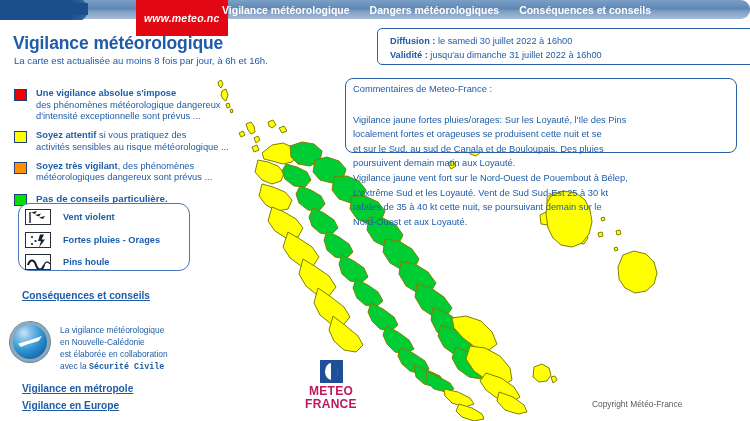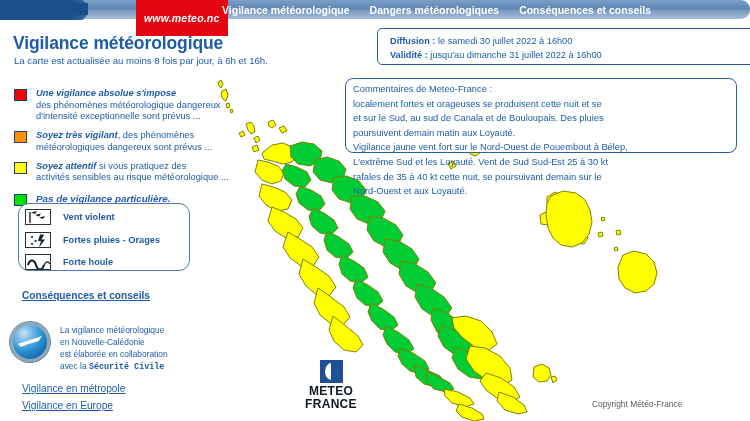--- a/index.html
+++ b/index.html
@@ -62,21 +62,21 @@
   }
 
   
   .legend { position: absolute; left: 14px; top: 88px; width: 250px; }
   .legend-row { display: flex; margin-bottom: 7px; }
   .sw {
     width: 13px; height: 12px; flex: 0 0 13px; margin-top: 1px;
     border: 1.3px solid #1f3f7a; margin-right: 9px;
   }
   .legend-txt { font-size: 9.3px; color: #1f5ca8; line-height: 1.26; }
-  .legend-txt b { font-weight: bold; font-style: italic; }
+  .legend-txt b { font-weight: bold; }
   .legend-txt .lite { font-weight: normal; }
 
   
   .phen-box {
     position: absolute; left: 18px; top: 203px; width: 172px; height: 68px;
     border: 1.4px solid #4b78b8; border-radius: 11px; background: #fff;
   }
   .phen-row { display: flex; align-items: center; height: 22.6px; padding-left: 6px; }
   .phen-ico {
     width: 26px; height: 16px; flex: 0 0 26px; border: 1px solid #27303a;
@@ -104,21 +104,21 @@
     background: #ffffff;
     clip-path: polygon(0% 70%, 48% 38%, 100% 0%, 86% 46%, 40% 76%, 12% 100%);
   }
   .sc-text {
     margin-left: 10px; font-size: 8.4px; color: #1f5ca8; line-height: 1.42; padding-top: 3px;
   }
   .sc-text b { font-weight: bold; font-family: Liberation Mono, monospace; }
 
   
   .blink {
-    position: absolute; left: 22px; font-size: 10.2px; font-weight: normal;
+    position: absolute; left: 22px; font-size: 10.2px; font-weight: bold;
     color: #1f5ca8; text-decoration: underline; cursor: pointer;
   }
   .blink.m { top: 383px; }
   .blink.e { top: 400px; }
 
   
   .diff-box {
     position: absolute; left: 377px; top: 28px; width: 408px; height: 37px;
     border: 1.4px solid #2a5fa5; border-radius: 5px; background: #fff;
     padding: 5px 0 0 12px;
@@ -127,42 +127,42 @@
   .diff-line b { font-weight: bold; }
 
   .com-box {
     position: absolute; left: 345px; top: 78px; width: 392px; height: 75px;
     border: 1.6px solid #2a5fa5; border-radius: 8px; background: #fff;
   }
   .com-inner {
     position: absolute; left: 353px; top: 82px; width: 390px;
     font-size: 9.3px; color: #1f5ca8; line-height: 1.57;
   }
-  .com-title { margin-bottom: 0px; }
+  .com-title { margin-bottom: 16px; }
   .com-body p { margin: 0; }
 
   
   .map { position: absolute; left: 0; top: 0; width: 750px; height: 421px; }
 
   
   .mf-logo { position: absolute; left: 302px; top: 360px; width: 58px; text-align: center; }
   .mf-mark {
     width: 23px; height: 23px; margin: 0 auto 2px; background: #1f4f96;
     position: relative;
   }
   .mf-mark:before {
     content: ""; position: absolute; left: 5px; top: 3px; width: 13px; height: 17px;
     border-radius: 50%; background: #ffffff;
   }
   .mf-mark:after {
     content: ""; position: absolute; left: 11px; top: 3px; width: 7px; height: 17px;
     background: #1f4f96; border-radius: 0 50% 50% 0 / 0 50% 50% 0;
   }
   .mf-t1, .mf-t2 {
-    font-size: 12px; font-weight: bold; color: #0f172a; letter-spacing: .3px; line-height: 1.08;
+    font-size: 12px; font-weight: bold; color: #be185d; letter-spacing: .3px; line-height: 1.08;
   }
   .copyright {
     position: absolute; left: 592px; top: 399px;
     font-size: 8.4px; color: #5a5a5a; text-align: right;
   }
 </style>
 </head>
 <body>
 
 <svg class="map" viewBox="0 0 750 421" xmlns="http://www.w3.org/2000/svg">
@@ -283,39 +283,39 @@
   <div class="legend-row">
     <div class="sw" style="background:#f40000"></div>
     <div class="legend-txt">
       <b>Une vigilance absolue s'impose</b><br>
       <span>des phénomènes météorologique dangereux</span><br>
       <span>d'intensité exceptionnelle sont prévus ...</span>
     </div>
   </div>
 
   <div class="legend-row">
+    <div class="sw" style="background:#ffff00"></div>
+    <div class="legend-txt">
+      <b>Soyez attentif</b><span class="lite"> si vous pratiquez des</span><br>
+      <span>activités sensibles au risque météorologique ...</span>
+    </div>
+  </div>
+
+  <div class="legend-row">
     <div class="sw" style="background:#ff9100"></div>
     <div class="legend-txt">
       <b>Soyez très vigilant</b><span class="lite">, des phénomènes</span><br>
       <span>météorologiques dangereux sont prévus ...</span>
     </div>
   </div>
 
-  <div class="legend-row">
-    <div class="sw" style="background:#ffff00"></div>
-    <div class="legend-txt">
-      <b>Soyez attentif</b><span class="lite"> si vous pratiquez des</span><br>
-      <span>activités sensibles au risque météorologique ...</span>
-    </div>
-  </div>
-
   <div class="legend-row" style="margin-top:9px">
     <div class="sw" style="background:#00e100"></div>
     <div class="legend-txt" style="font-size:9.8px">
-      <b>Pas de vigilance particulière.</b>
+      <b>Pas de conseils particulière.</b>
     </div>
   </div>
 </div>
 
 <div class="phen-box">
 
   <div class="phen-row" style="margin-top:2px">
     <div class="phen-ico">
       <svg viewBox="0 0 26 16" width="26" height="16">
         <line x1="4" y1="13" x2="4" y2="2" stroke="#16202b" stroke-width="1.4"></line>
@@ -337,21 +337,21 @@
     <div class="phen-lab">Fortes pluies - Orages</div>
   </div>
 
   <div class="phen-row">
     <div class="phen-ico">
       <svg viewBox="0 0 26 16" width="26" height="16">
         <path d="M2,10 C4,4 8,4 10,10 C12,16 16,16 18,10" fill="none" stroke="#16202b" stroke-width="2.2"></path>
         <path d="M18,10 C20,6 22,6 24,9" fill="none" stroke="#16202b" stroke-width="1.3"></path>
       </svg>
     </div>
-    <div class="phen-lab">Forte houle</div>
+    <div class="phen-lab">Pins houle</div>
   </div>
 </div>
 
 <div class="cons-link">Conséquences et conseils</div>
 
 <div class="sc-wrap">
   <div class="sc-logo">
     <div class="wing"></div>
   </div>
   <div class="sc-text">
@@ -373,20 +373,21 @@
   <div class="diff-line">
     <b>Validité :</b>
     <span>jusqu'au dimanche 31 juillet 2022 à 16h00</span>
   </div>
 </div>
 
 <div class="com-box"></div>
 <div class="com-inner">
   <div class="com-title">Commentaires de Meteo-France :</div>
   <div class="com-body">
+    <p>Vigilance jaune fortes pluies/orages: Sur les Loyauté, l'Ile des Pins</p>
     <p>localement fortes et orageuses se produisent cette nuit et se</p>
     <p>et sur le Sud, au sud de Canala et de Bouloupais. Des pluies</p>
     <p>poursuivent demain matin aux Loyauté.</p>
     <p>Vigilance jaune vent fort sur le Nord-Ouest de Pouembout à Bélep,</p>
     <p>L'extrême Sud et les Loyauté. Vent de Sud Sud-Est 25 à 30 kt</p>
     <p>rafales de 35 à 40 kt cette nuit, se poursuivant demain sur le</p>
     <p>Nord-Ouest et aux Loyauté.</p>
   </div>
 </div>
 

